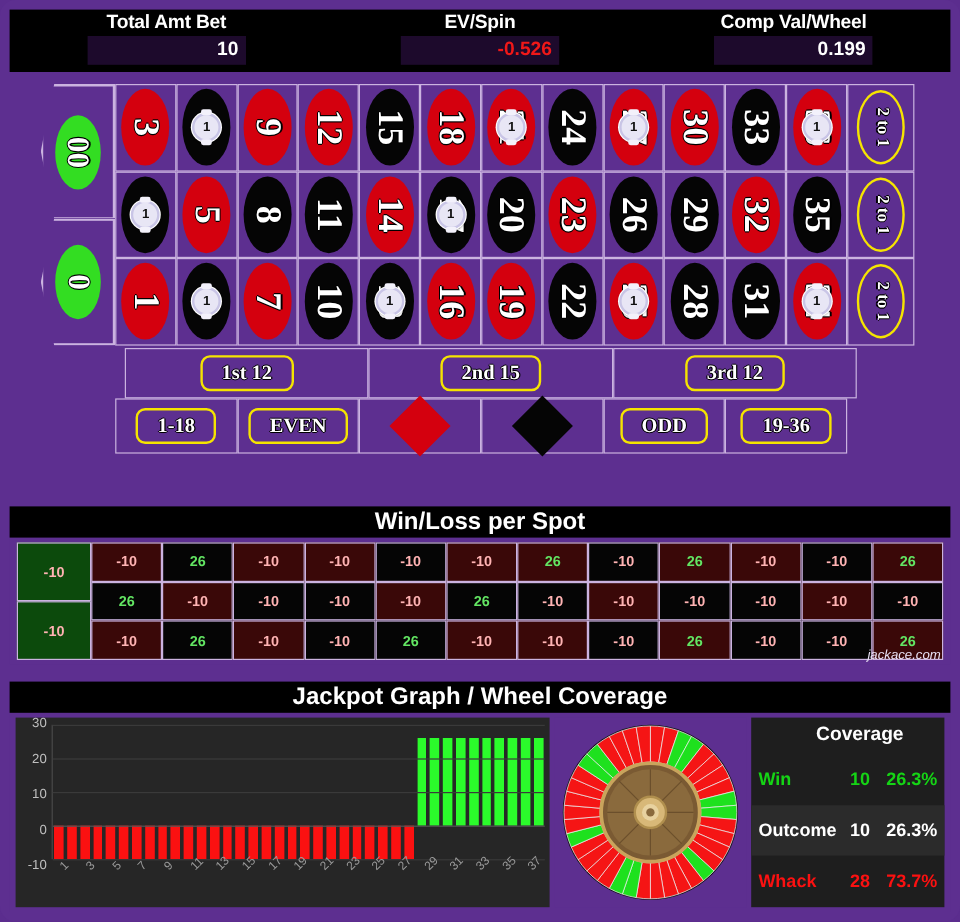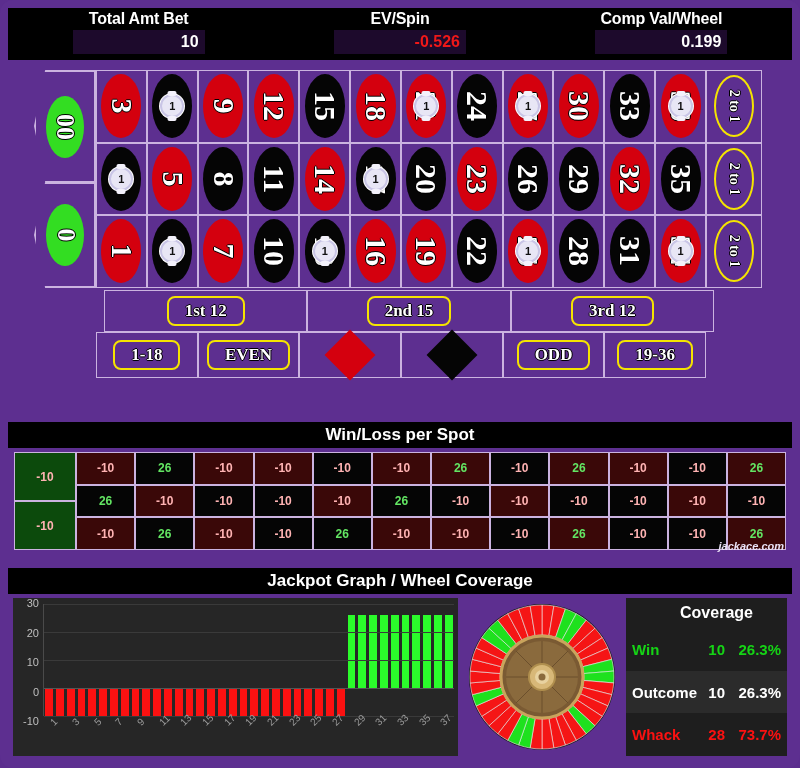--- a/index.html
+++ b/index.html
@@ -114,21 +114,21 @@
   .outside { position:absolute; left:96px; top:270px; width:610px; height:46px; display:flex; }
   .oscell { flex:1; border:1px solid #cbb3e0; display:flex; align-items:center; justify-content:center; }
   .diamond { width:36px; height:36px; transform:rotate(45deg); }
   .diamond.red { background:#d4000e; }
   .diamond.black { background:#050505; }
 
   
   .panel-wl { position:absolute; left:8px; top:422px; width:784px; height:132px; background:#5d2f90; }
   .panel-title {
     width:100%; height:26px; background:#000; color:#fff;
-    font-size:17px; font-weight:bold; text-align:center; line-height:26px;
+    font-size:20px; font-weight:bold; text-align:center; line-height:26px;
   }
   .wlbody { position:absolute; left:0; top:26px; width:784px; height:106px; display:flex; padding:4px 6px; }
   .wl-zero { width:62px; display:flex; flex-direction:column; }
   .wlz {
     flex:1; background:#0c4a0c; border:1px solid #cbb3e0;
     display:flex; align-items:center; justify-content:center;
     color:#ffb3b3; font-size:12px; font-weight:bold;
   }
   .wl-grid { flex:1; display:flex; flex-direction:column; }
   .wl-row { flex:1; display:flex; }
@@ -136,21 +136,21 @@
     flex:1; border:1px solid #cbb3e0;
     display:flex; align-items:center; justify-content:center;
     font-size:12px; font-weight:bold;
   }
   .wlc.red { background:#3a0808; }
   .wlc.black { background:#050505; }
   .wlc .win { color:#63e663; }
   .wlc .lose { color:#ffb3b3; }
   .watermark {
     position:absolute; right:8px; bottom:2px; color:#e9e2f5;
-    font-size:11px; font-style:italic; font-weight:bold;
+    font-size:11px; font-style:italic; font-weight:normal;
   }
 
   
   .panel-g { position:absolute; left:8px; top:568px; width:784px; height:192px; background:#5d2f90; }
   .gbody { position:absolute; left:0; top:26px; width:784px; height:166px; display:flex; padding:4px 5px; gap:4px; }
   .chartbox { width:452px; background:#262626; position:relative; }
   .ylab {
     position:absolute; left:2px; color:#bfbfbf; font-size:11px;
     text-align:right; width:24px;
   }

